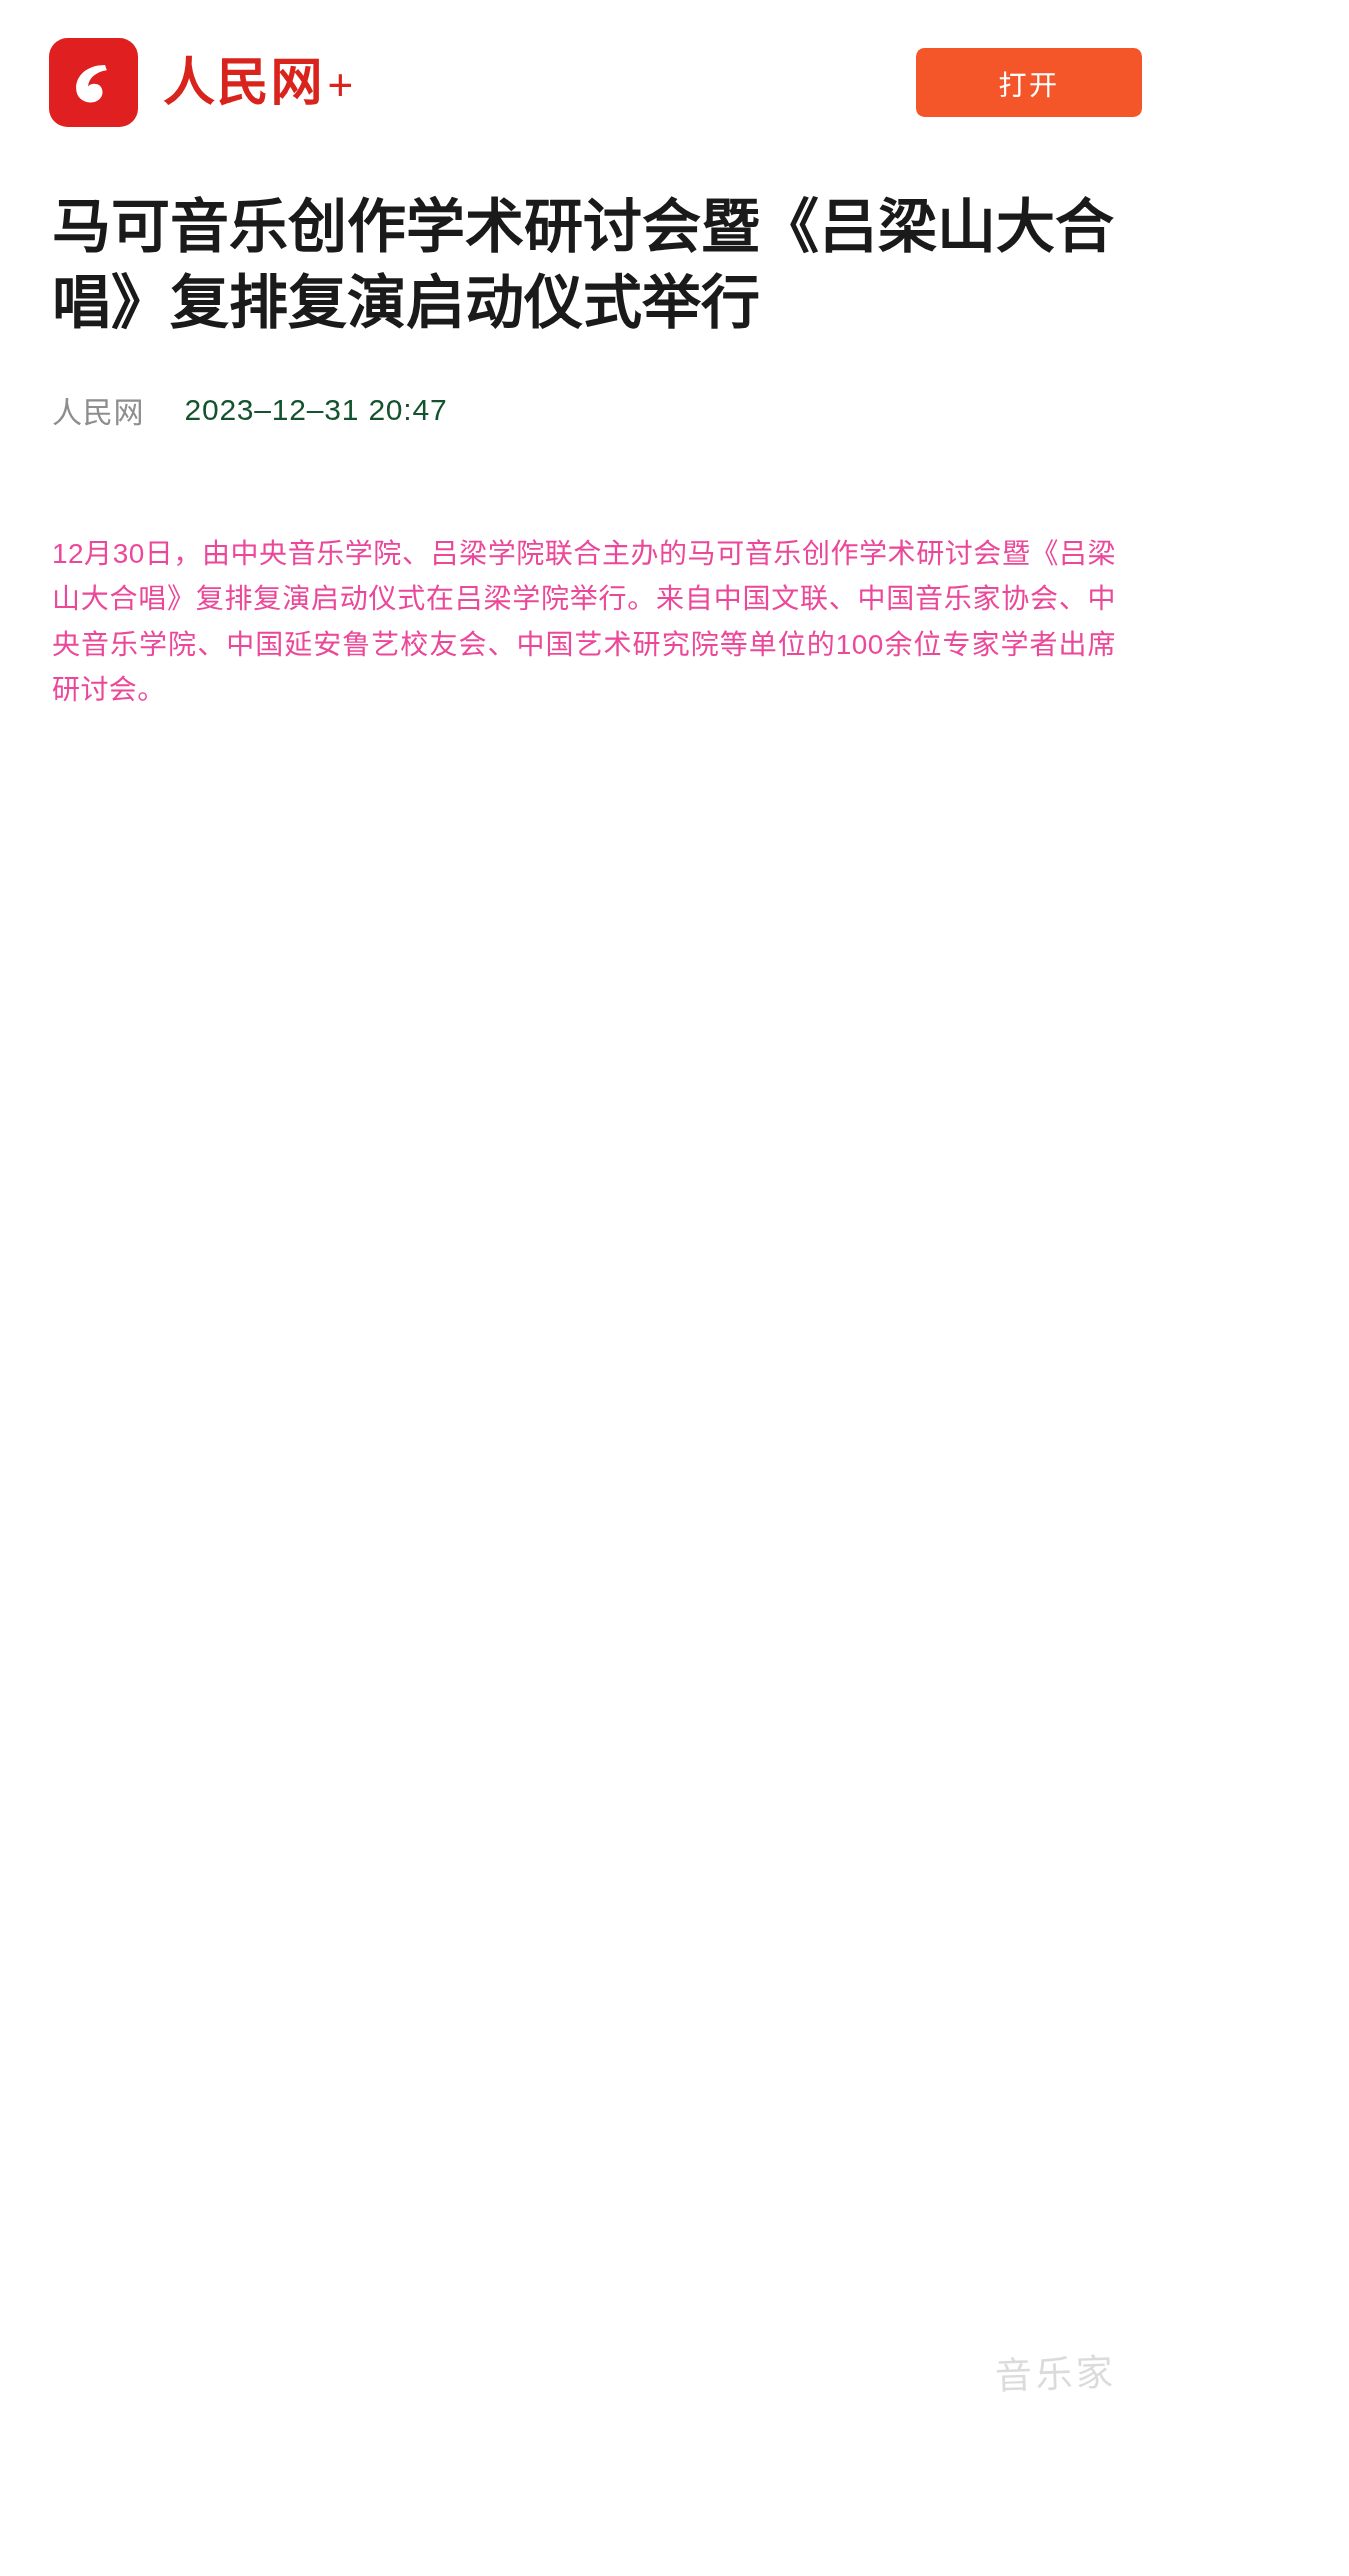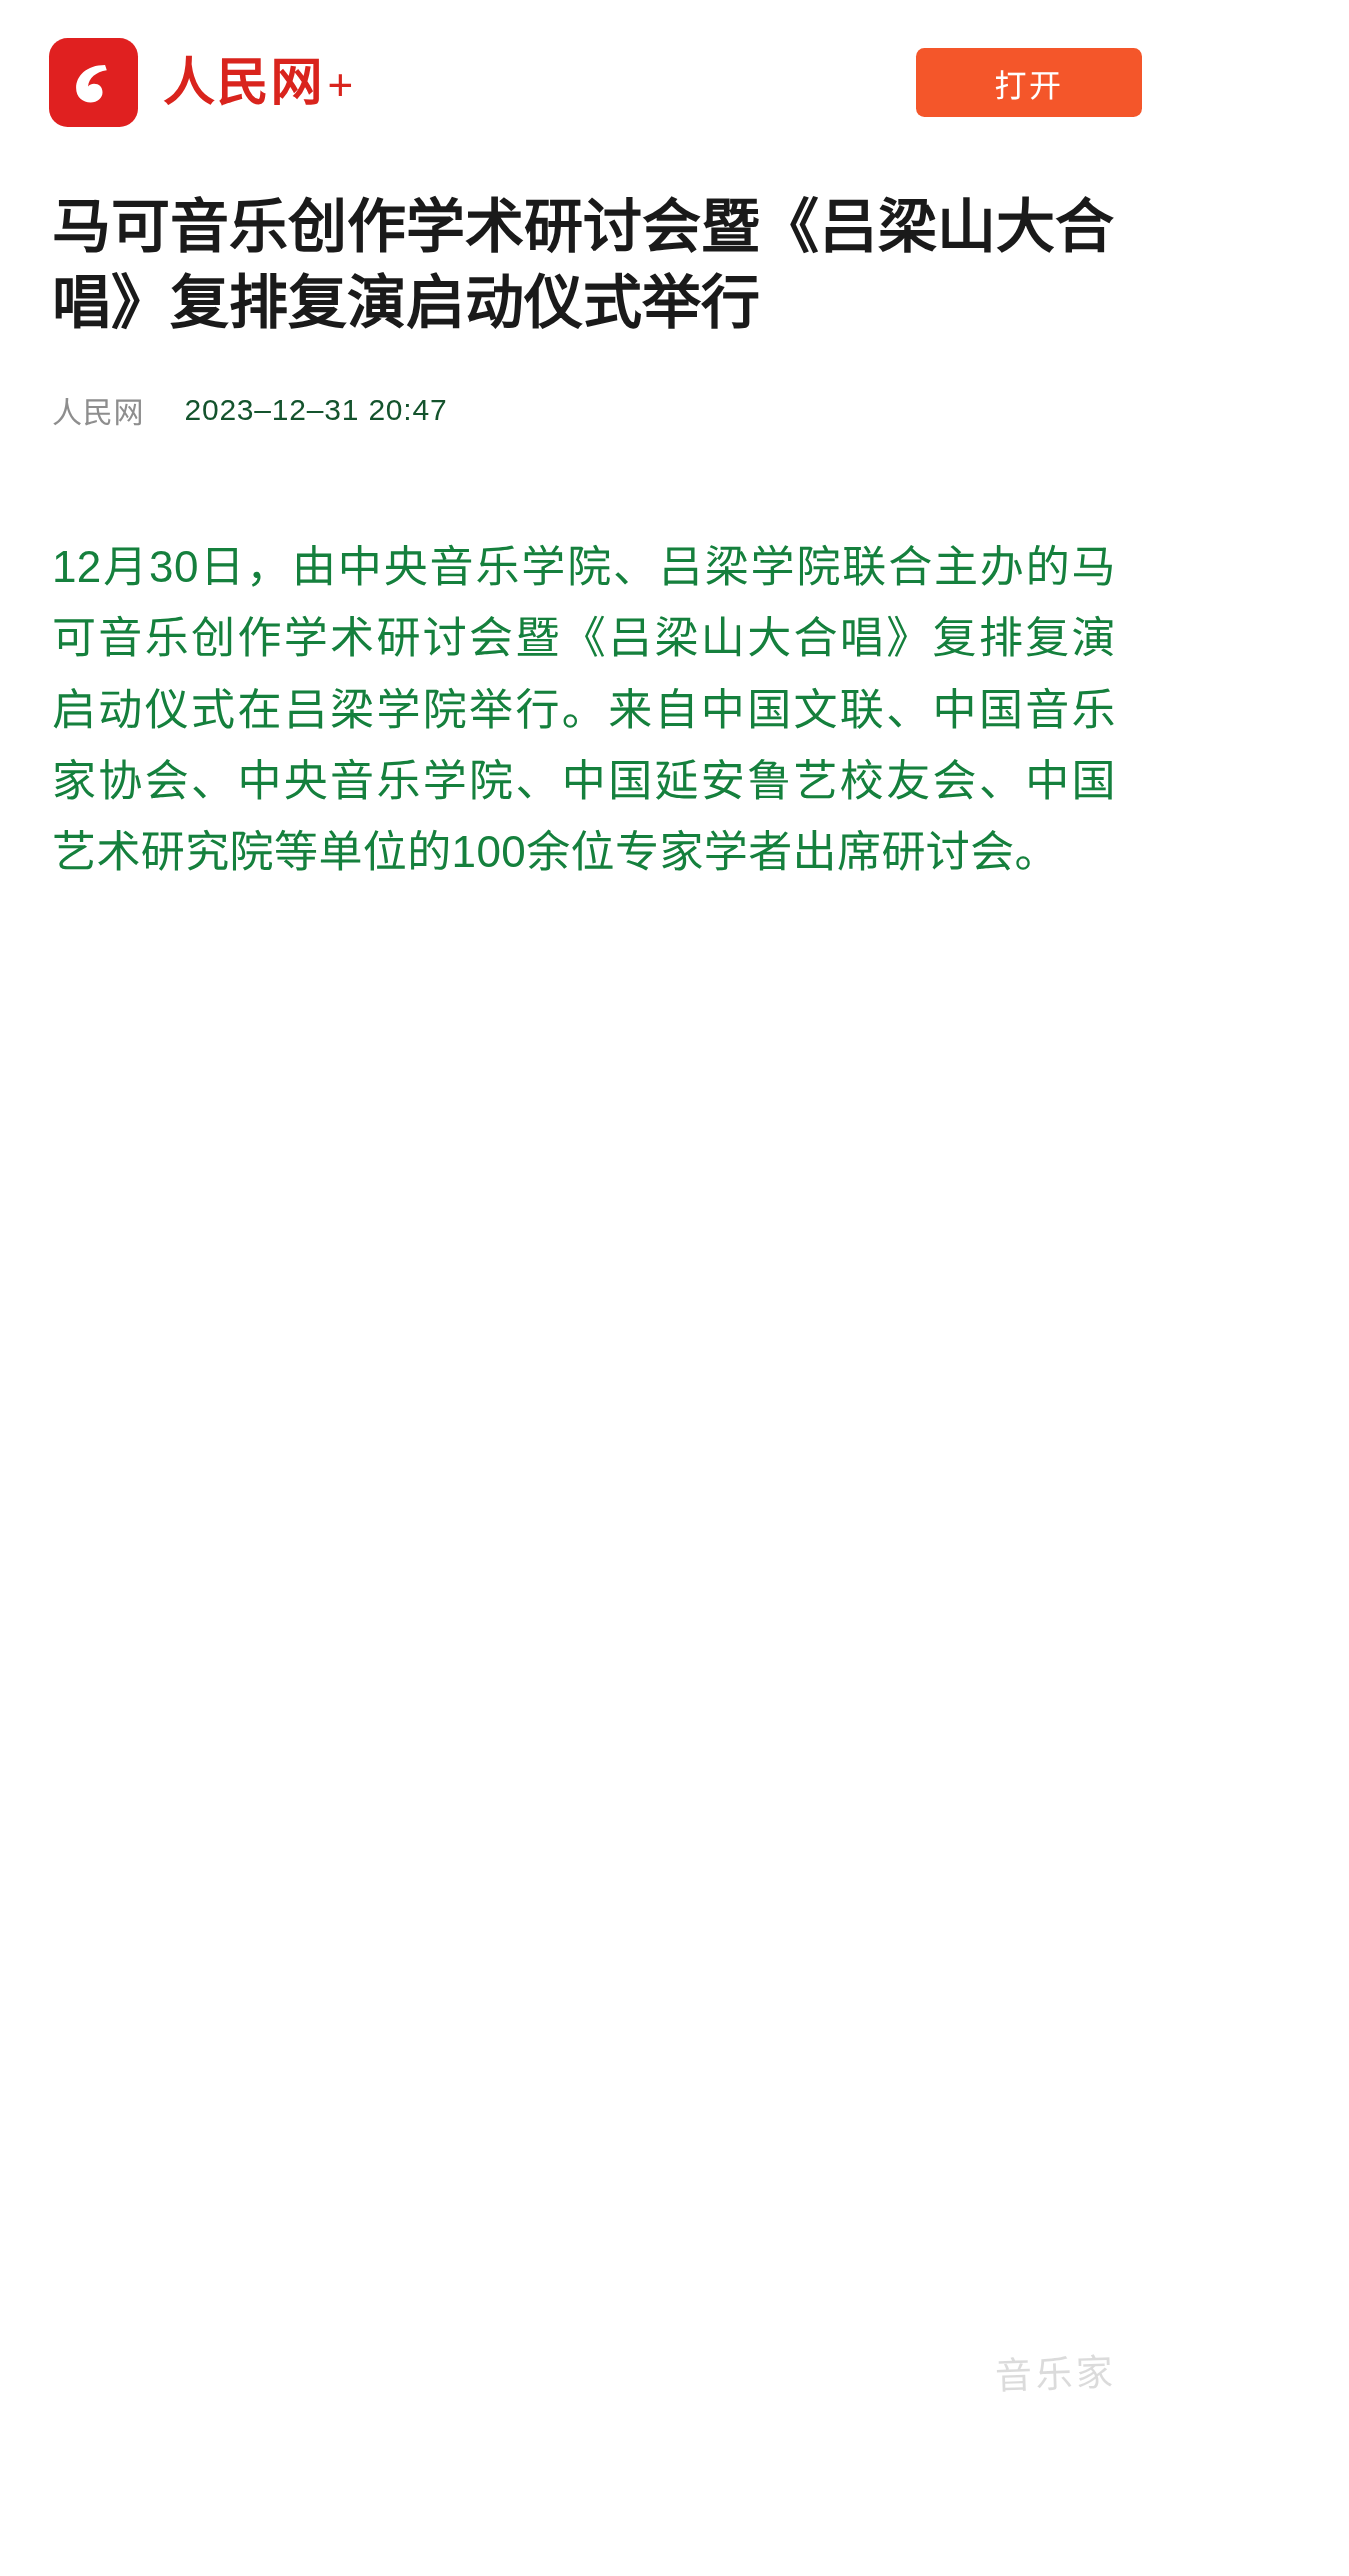--- a/index.html
+++ b/index.html
@@ -73,21 +73,21 @@
     font-weight: 400;
     color: #d9241d;
   }
   .open-button {
     background: #f4562a;
     color: #ffffff;
     border: none;
     border-radius: 8.4px;
     width: 226px;
     height: 69px;
-    font-size: 32px;
+    font-size: 28px;
     font-weight: 400;
     letter-spacing: 2.5px;
     cursor: pointer;
     font-family: "Liberation Sans", "DejaVu Sans", sans-serif;
   }
 
   
   .article {
     padding: 0 73px 67px 52px;
   }
@@ -109,23 +109,23 @@
     font-size: 30px;
     letter-spacing: 0.8px;
   }
   .meta .source { color: #8e8e8e; }
   .meta .datetime { color: #14532d; }
 
   .body {
     margin-top: 99px;
   }
   .body p {
-    font-size: 44px;
+    font-size: 28px;
     line-height: 1.62;
-    color: #15803d;
+    color: #ec4899;
     margin: 0 0 46px 0;
     letter-spacing: 0.4px;
     text-align: justify;
   }
   .body p:last-child { margin-bottom: 0; }
 
   
   .watermark {
     position: absolute;
     right: 73px;

